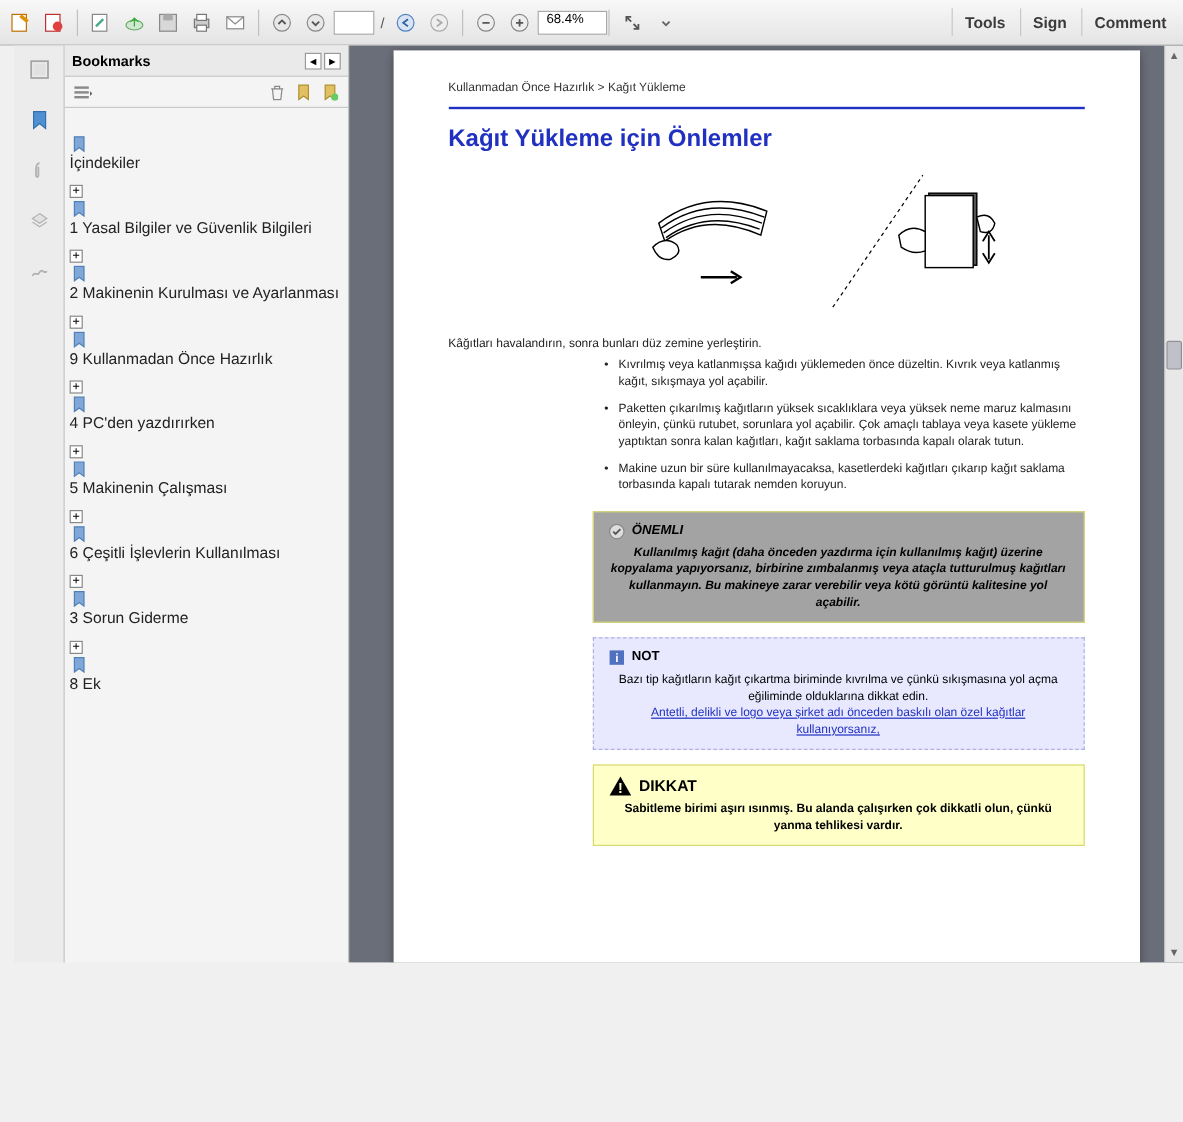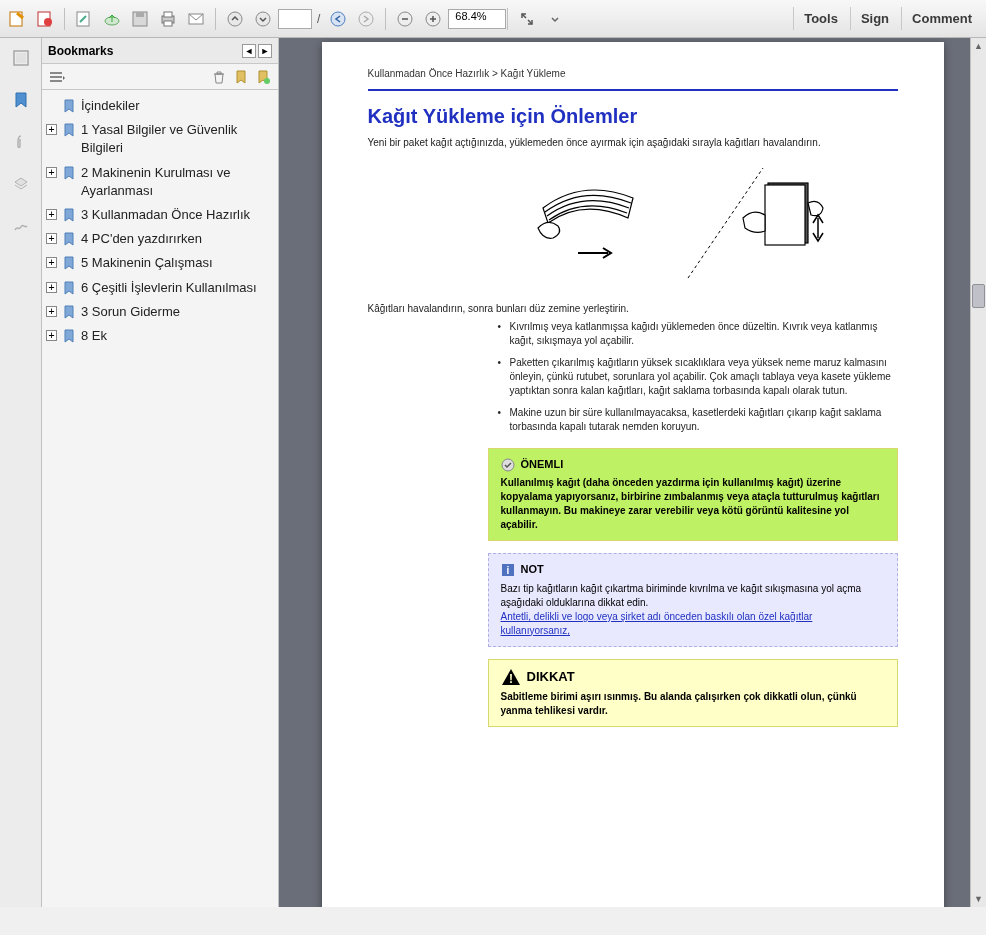--- a/index.html
+++ b/index.html
@@ -8,58 +8,58 @@
 .toolbar { height: 38px; background: linear-gradient(#f8f8f8, #e4e4e4); border-bottom: 1px solid #b8b8b8; display: flex; align-items: center; padding: 0 4px; gap: 2px; }
 .tool-btn { width: 26px; height: 26px; display: flex; align-items: center; justify-content: center; border-radius: 3px; cursor: pointer; }
 .tool-sep { width: 1px; height: 22px; background: #c0c0c0; margin: 0 4px; }
 .page-input { width: 34px; height: 20px; border: 1px solid #aaa; font-size: 11px; text-align: center; background: #fff; }
 .page-slash { font-size: 12px; color: #555; margin: 0 3px; }
 .zoom-select { height: 20px; border: 1px solid #aaa; font-size: 11px; padding: 0 18px 0 6px; background: #fff; position: relative; }
 .zoom-dd { font-size: 8px; color: #555; margin-left: -14px; pointer-events: none; }
 .toolbar-spacer { flex: 1; }
 .toolbar-text { font-size: 13px; color: #3a3a3a; font-weight: 600; padding: 4px 10px; cursor: pointer; border-left: 1px solid #c8c8c8; }
 
-.main { display: flex; height: 869px; }
+.main { display: flex; height: 764px; padding-left: 12px; }
 .left-rail { width: 42px; background: #ececec; border-right: 1px solid #c0c0c0; display: flex; flex-direction: column; align-items: center; padding-top: 8px; gap: 18px; }
 .rail-icon { width: 24px; height: 24px; display: flex; align-items: center; justify-content: center; cursor: pointer; opacity: 0.7; }
 .rail-icon.active { opacity: 1; }
 
 .bookmarks-panel { width: 237px; background: #f4f4f4; border-right: 1px solid #c0c0c0; display: flex; flex-direction: column; }
 .bm-header { height: 26px; background: #eaeaea; border-bottom: 1px solid #c8c8c8; display: flex; align-items: center; padding: 0 6px; font-size: 12px; font-weight: 600; }
 .bm-header-title { flex: 1; }
 .bm-arrow { width: 14px; height: 14px; border: 1px solid #999; background: #fff; display: flex; align-items: center; justify-content: center; font-size: 9px; cursor: pointer; margin-left: 2px; }
 .bm-tools { height: 26px; border-bottom: 1px solid #c8c8c8; display: flex; align-items: center; padding: 0 6px; gap: 4px; }
 .bm-tool { width: 18px; height: 18px; cursor: pointer; display: flex; align-items: center; justify-content: center; }
 .bm-tools-spacer { flex: 1; }
 .bm-tree { flex: 1; overflow: auto; padding: 4px 2px; font-size: 13px; }
-.bm-item { display: flex; align-items: flex-start; padding: 3px 2px; cursor: pointer; line-height: 1.4; }
+.bm-item { display: flex; align-items: flex-start; padding: 3px 2px; cursor: pointer; line-height: 1.4; flex-direction: column; }
 .bm-expander { width: 11px; height: 11px; border: 1px solid #888; background: #fff; font-size: 10px; line-height: 9px; text-align: center; margin: 3px 4px 0 0; flex-shrink: 0; font-family: monospace; }
 .bm-expander.empty { border: none; background: transparent; }
 .bm-icon { width: 14px; height: 14px; margin: 2px 4px 0 2px; flex-shrink: 0; }
 .bm-label { flex: 1; color: #222; }
 
 .doc-area { flex: 1; background: #6a6e78; position: relative; overflow: hidden; display: flex; justify-content: center; }
 .scrollbar-v { position: absolute; right: 0; top: 0; width: 16px; height: 100%; background: #e8e8e8; border-left: 1px solid #c0c0c0; }
 .scroll-thumb { position: absolute; left: 1px; right: 1px; top: 246px; height: 24px; background: #c0c0c8; border: 1px solid #909098; border-radius: 2px; }
 .scroll-arrow { position: absolute; left: 0; right: 0; height: 16px; display: flex; align-items: center; justify-content: center; font-size: 9px; color: #666; }
 
 .page { width: 622px; height: 880px; background: #fff; margin-top: 4px; box-shadow: 0 2px 8px rgba(0,0,0,.4); padding: 26px 46px 20px 46px; position: relative; }
 .crumb { font-size: 10px; color: #333; padding-bottom: 10px; border-bottom: 2px solid #2030c0; }
 .h1 { font-size: 20px; font-weight: 700; color: #2030c0; margin: 14px 0 8px 0; }
 .p { font-size: 10px; color: #222; line-height: 1.4; margin: 4px 0; }
 .illus { height: 130px; margin: 8px 0 14px 100px; display: flex; align-items: center; justify-content: center; gap: 20px; }
 .bullets { margin: 4px 0 14px 14px; }
 .bullets li { font-size: 10px; color: #222; line-height: 1.4; margin-bottom: 8px; list-style: none; position: relative; padding-left: 12px; }
 .bullets li:before { content: "•"; position: absolute; left: 0; }
 .box { border: 1px solid; padding: 8px 12px; margin: 12px 0; font-size: 10px; line-height: 1.4; }
-.box-yellow { background: #bef264; border-color: #d8d870; }
+.box-yellow { background: #a3a3a3; border-color: #d8d870; font-style: italic; }
 .box-blue { background: #e8e8ff; border-color: #b0b0e0; border-style: dashed; }
 .box-caution { background: #ffffc8; border-color: #d8d870; }
 .box-title { font-weight: 700; font-size: 11px; display: flex; align-items: center; gap: 6px; margin-bottom: 4px; }
-.box-body { font-weight: 700; }
+.box-body { font-weight: 700; text-align: center; }
 .box-blue .box-body { font-weight: 400; }
 .underline { text-decoration: underline; color: #2030c0; }
 .page-num { position: absolute; bottom: 22px; left: 0; right: 0; text-align: center; font-size: 10px; }
 </style>
 </head>
 <body>
 
 <div class="toolbar">
   <div class="tool-btn">
       <svg width="18" height="18">
@@ -249,21 +249,21 @@
           <span class="bm-icon"><svg width="12" height="14">
               <path d="M2 1 L10 1 L10 13 L6 10 L2 13 Z" fill="#7fa8d8" stroke="#5080b8"></path>
             </svg></span>
           <span class="bm-label">2 Makinenin Kurulması ve Ayarlanması</span>
         </div>
         <div class="bm-item">
           <div class="bm-expander">+</div>
           <span class="bm-icon"><svg width="12" height="14">
               <path d="M2 1 L10 1 L10 13 L6 10 L2 13 Z" fill="#7fa8d8" stroke="#5080b8"></path>
             </svg></span>
-          <span class="bm-label">3 Kullanmadan Önce Hazırlık</span>
+          <span class="bm-label">9 Kullanmadan Önce Hazırlık</span>
         </div>
         <div class="bm-item">
           <div class="bm-expander">+</div>
           <span class="bm-icon"><svg width="12" height="14">
               <path d="M2 1 L10 1 L10 13 L6 10 L2 13 Z" fill="#7fa8d8" stroke="#5080b8"></path>
             </svg></span>
           <span class="bm-label">4 PC'den yazdırırken</span>
         </div>
         <div class="bm-item">
           <div class="bm-expander">+</div>
@@ -293,21 +293,20 @@
             </svg></span>
           <span class="bm-label">8 Ek</span>
         </div>
       </div>
   </div>
 
   <div class="doc-area">
     <div class="page">
       <div class="crumb">Kullanmadan Önce Hazırlık &gt; Kağıt Yükleme</div>
       <div class="h1">Kağıt Yükleme için Önlemler</div>
-      <div class="p">Yeni bir paket kağıt açtığınızda, yüklemeden önce ayırmak için aşağıdaki sırayla kağıtları havalandırın.</div>
       <div class="illus">
         <svg width="140" height="110" viewBox="0 0 140 110">
           <g stroke="#000" fill="#fff" stroke-width="1.2">
             <path d="M20 40 Q60 10 110 30 L105 50 Q60 30 25 55 Z"></path>
             <path d="M22 44 Q60 16 108 35" fill="none"></path>
             <path d="M24 48 Q60 22 106 40" fill="none"></path>
             <path d="M26 52 Q60 28 104 45" fill="none"></path>
             <path d="M15 60 Q25 50 35 58 Q40 65 30 70 Q20 72 15 60 Z"></path>
             <path d="M55 85 L85 85 M80 80 L88 85 L80 90" fill="none" stroke-width="2"></path>
           </g>
@@ -342,21 +341,21 @@
       </div>
 
       <div class="box box-blue" style="margin-left:120px">
         <div class="box-title">
           <svg width="14" height="14">
               <rect x="1" y="1" width="12" height="12" fill="#5070c0"></rect>
               <text x="7" y="11" text-anchor="middle" fill="#fff" font-size="10" font-weight="bold">i</text>
             </svg>
           <span>NOT</span>
         </div>
-        <div class="box-body">Bazı tip kağıtların kağıt çıkartma biriminde kıvrılma ve kağıt sıkışmasına yol açma aşağıdaki olduklarına dikkat edin.</div>
+        <div class="box-body">Bazı tip kağıtların kağıt çıkartma biriminde kıvrılma ve çünkü sıkışmasına yol açma eğiliminde olduklarına dikkat edin.</div>
         <div class="box-body underline">Antetli, delikli ve logo veya şirket adı önceden baskılı olan özel kağıtlar kullanıyorsanız,</div>
       </div>
 
       <div class="box box-caution" style="margin-left:120px">
         <div class="box-title" style="font-size:13px">
           <svg width="20" height="18">
               <path d="M10 1 L19 17 L1 17 Z" fill="#000"></path>
               <text x="10" y="15" text-anchor="middle" fill="#ffffc8" font-size="12" font-weight="bold">!</text>
             </svg>
           <span>DIKKAT</span>

